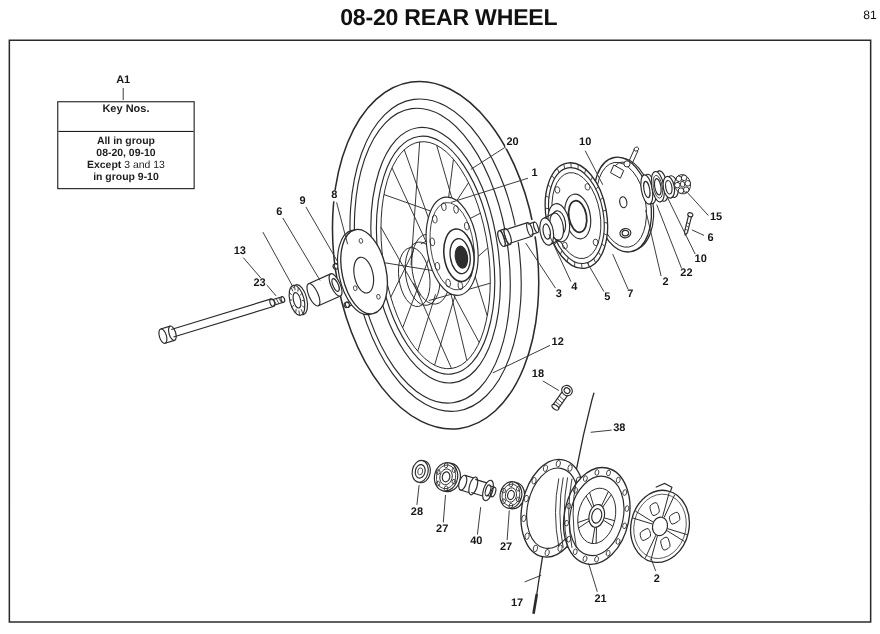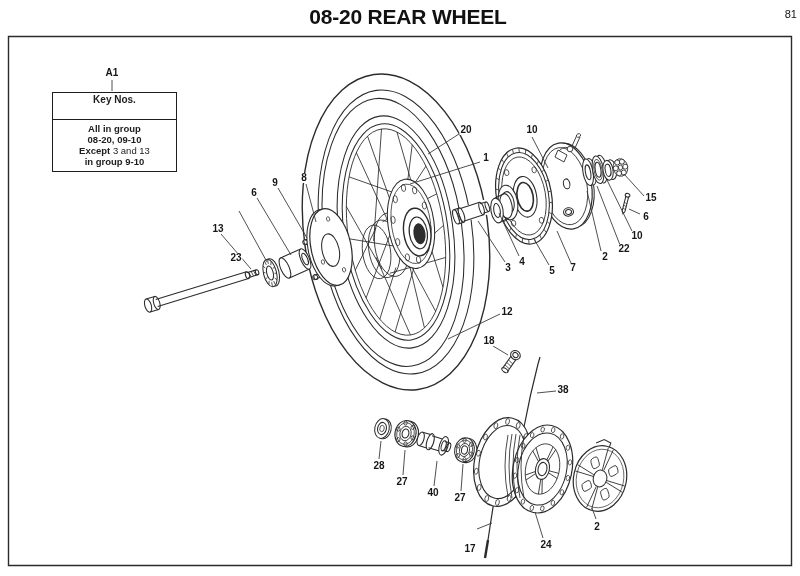--- a/index.html
+++ b/index.html
@@ -495,15 +495,15 @@
     <span class="callout" style="left: 254px; top: 193px;">6</span>
     <span class="callout" style="left: 275px; top: 183px;">9</span>
     <span class="callout" style="left: 304px; top: 178px;">8</span>
     <span class="callout" style="left: 236px; top: 217px; margin-top: 41px;">23</span>
     <span class="callout" style="left: 218px; top: 229px;">13</span>
     <span class="callout" style="left: 379px; top: 466px; text-align: center;">28</span>
     <span class="callout" style="left: 402px; top: 482px;">27</span>
     <span class="callout" style="left: 433px; top: 493px;">40</span>
     <span class="callout" style="left: 460px; top: 498px;">27</span>
     <span class="callout" style="left: 470px; top: 530px; margin-top: 19px;">17</span>
-    <span class="callout" style="left: 546px; top: 545px;">24</span>
+    <span class="callout" style="left: 546px; top: 545px;">21</span>
     <span class="callout" style="left: 597px; top: 527px;">2</span>
   </div>
 
 </body></html>

